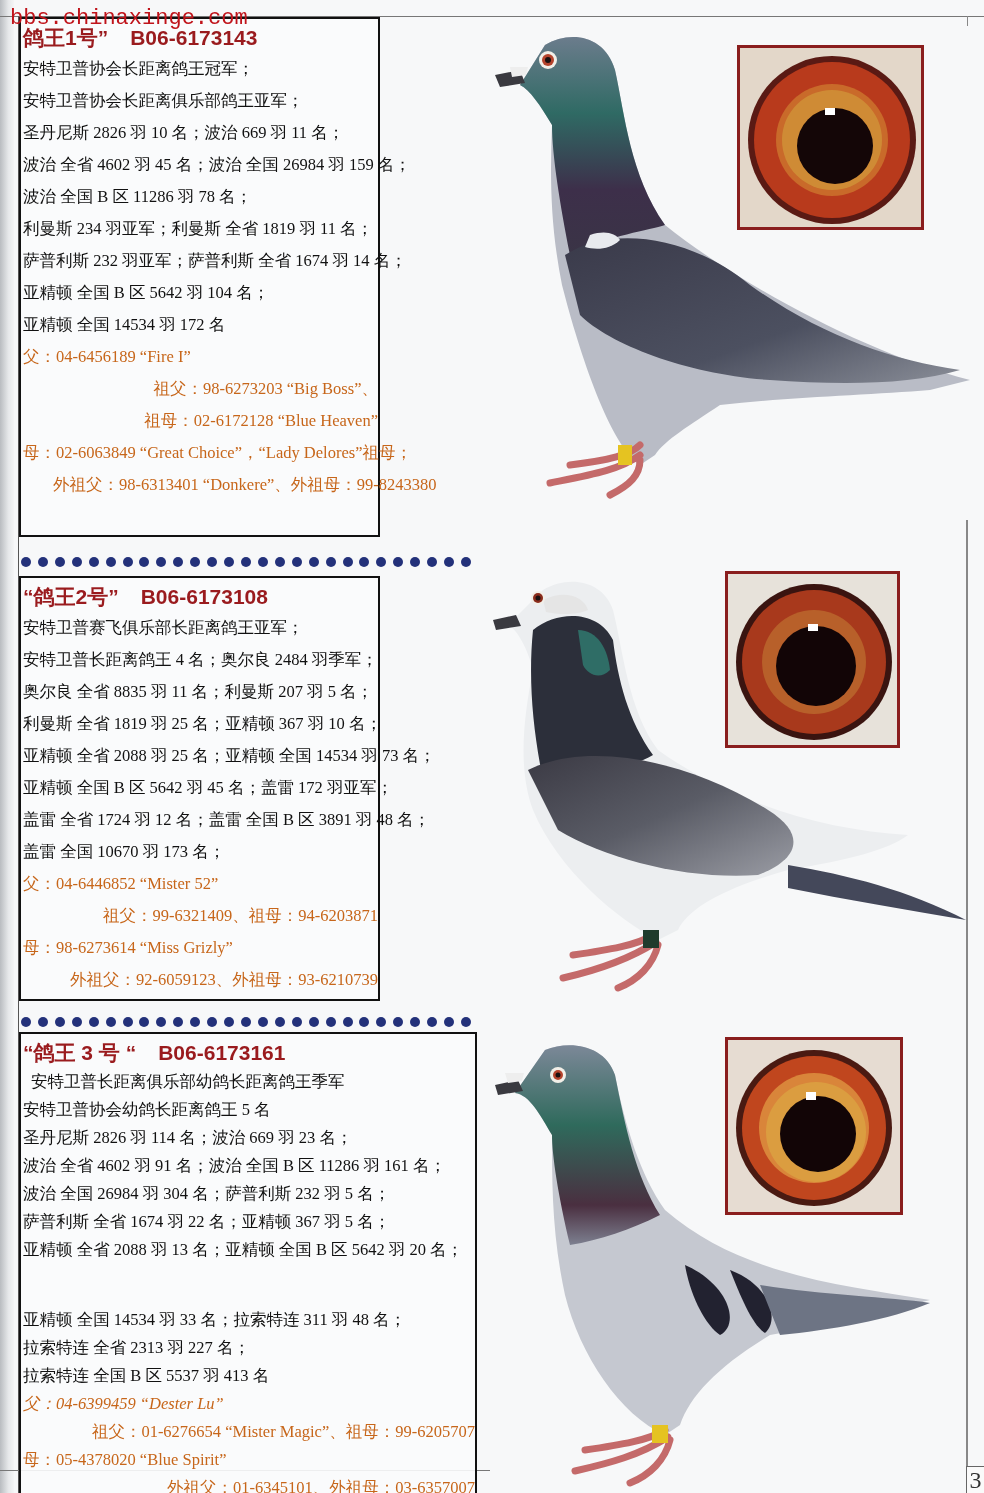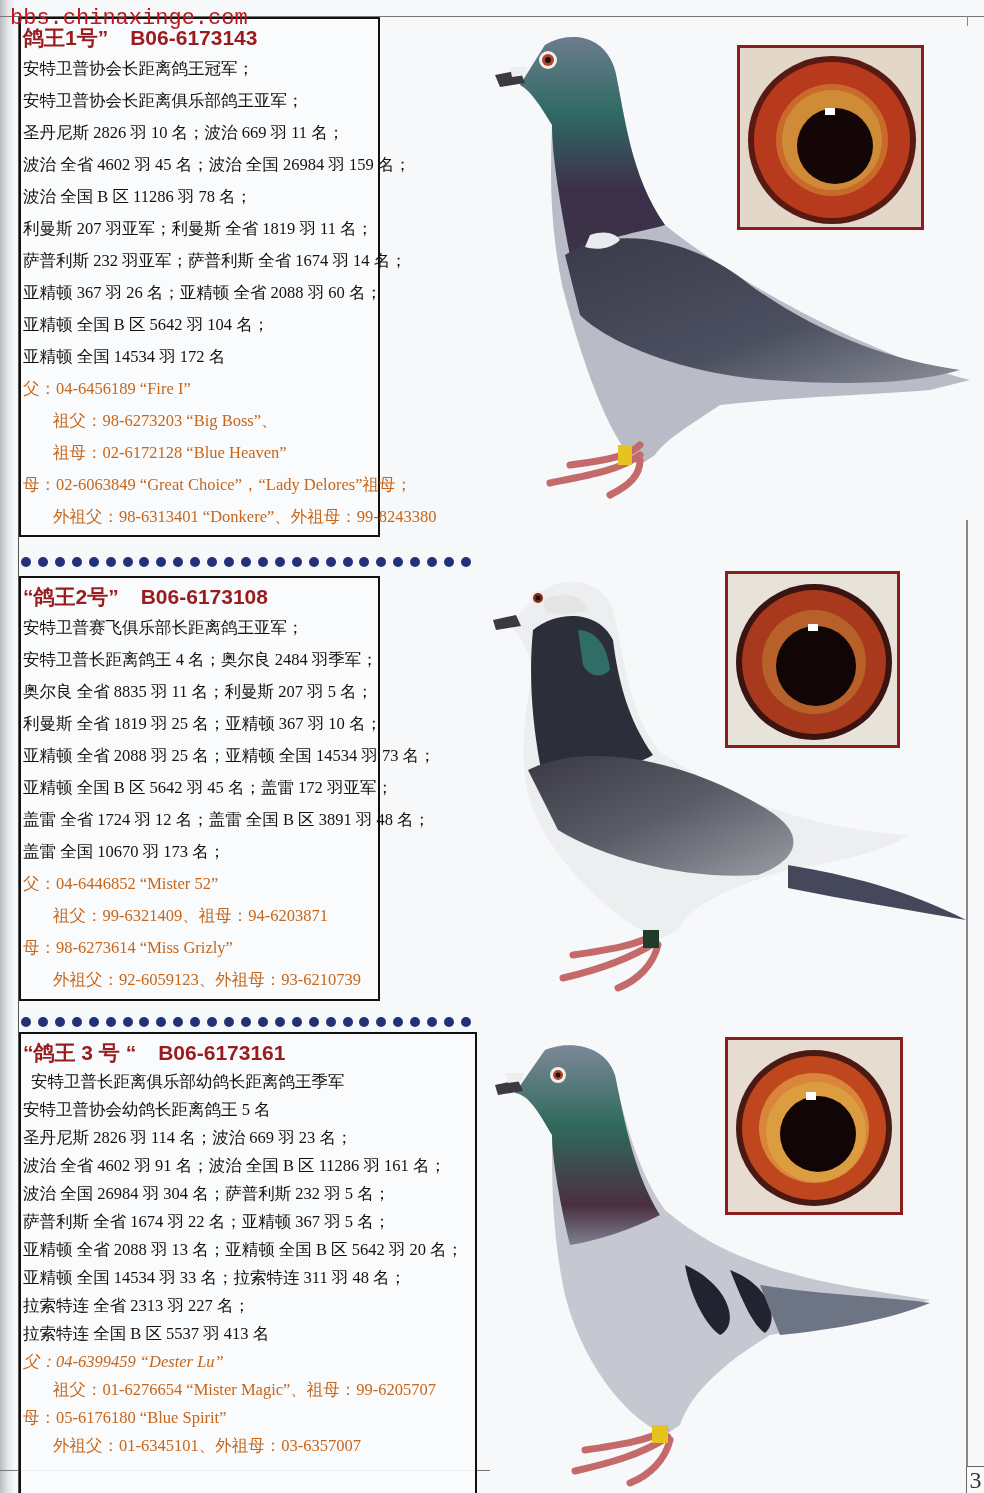--- a/index.html
+++ b/index.html
@@ -40,21 +40,21 @@
       font-family: "Liberation Sans", "DejaVu Sans", sans-serif;
       font-weight: bold; font-size: 21px; color: #9a1b1e;
       height: 30px; line-height: 30px; white-space: nowrap;
     }
     .box-title .ring { margin-left: 22px; }
     .line {
       font-size: 16.5px; height: 32px; line-height: 32px;
       white-space: nowrap; color: #111;
     }
     .line.ped { color: #c7661a; }
-    .line.indent { padding-left: 30px; }
+    .line.indent { padding-left: 30px; text-align: right; }
 
     .dots {
       position: absolute; left: 21px; width: 450px; height: 12px;
       display: flex; justify-content: space-between; align-items: center;
     }
     .dot { width: 10px; height: 10px; border-radius: 50%; background: #23317a; display: inline-block; }
 
     .bird { position: absolute; }
     .eye-frame {
       position: absolute; border: 3px solid #8a1e1e; overflow: hidden;
@@ -75,23 +75,22 @@
 <section>
   <div class="info-box" style="top:17px; height:520px;">
     <div class="box-title">
       <span>鸽王1号”</span><span class="ring">B06-6173143</span>
     </div>
     <div class="line">安特卫普协会长距离鸽王冠军；</div>
     <div class="line">安特卫普协会长距离俱乐部鸽王亚军；</div>
     <div class="line">圣丹尼斯 2826 羽 10 名；波治 669 羽 11 名；</div>
     <div class="line">波治 全省 4602 羽 45 名；波治 全国 26984 羽 159 名；</div>
     <div class="line">波治 全国 B 区 11286 羽 78 名；</div>
-    <div class="line">利曼斯 207 羽亚军；利曼斯 全省 1819 羽 11 名；</div>
+    <div class="line">利曼斯 234 羽亚军；利曼斯 全省 1819 羽 11 名；</div>
     <div class="line">萨普利斯 232 羽亚军；萨普利斯 全省 1674 羽 14 名；</div>
-    <div class="line">亚精顿 367 羽 26 名；亚精顿 全省 2088 羽 60 名；</div>
     <div class="line">亚精顿 全国 B 区 5642 羽 104 名；</div>
     <div class="line">亚精顿 全国 14534 羽 172 名</div>
     <div class="line ped">父：04-6456189 “Fire I”</div>
     <div class="line ped indent">祖父：98-6273203 “Big Boss”、</div>
     <div class="line ped indent">祖母：02-6172128 “Blue Heaven”</div>
     <div class="line ped">母：02-6063849 “Great Choice”，“Lady Delores”祖母；</div>
     <div class="line ped indent">外祖父：98-6313401 “Donkere”、外祖母：99-8243380</div>
   </div>
 
   <svg class="bird" style="left:490px; top:25px;" width="495" height="480" viewBox="0 0 495 480">
@@ -250,26 +249,26 @@
     <div class="box-title">
       <span>“鸽王 3 号 “</span><span class="ring">B06-6173161</span>
     </div>
     <div class="line" style="height:28px; line-height:28px;margin-left:8px;">安特卫普长距离俱乐部幼鸽长距离鸽王季军</div>
     <div class="line" style="height:28px; line-height:28px;">安特卫普协会幼鸽长距离鸽王 5 名</div>
     <div class="line" style="height:28px; line-height:28px;">圣丹尼斯 2826 羽 114 名；波治 669 羽 23 名；</div>
     <div class="line" style="height:28px; line-height:28px;">波治 全省 4602 羽 91 名；波治 全国 B 区 11286 羽 161 名；</div>
     <div class="line" style="height:28px; line-height:28px;">波治 全国 26984 羽 304 名；萨普利斯 232 羽 5 名；</div>
     <div class="line" style="height:28px; line-height:28px;">萨普利斯 全省 1674 羽 22 名；亚精顿 367 羽 5 名；</div>
     <div class="line" style="height:28px; line-height:28px;">亚精顿 全省 2088 羽 13 名；亚精顿 全国 B 区 5642 羽 20 名；</div>
-    <div class="line" style="height:28px; line-height:28px;">亚精顿 全国 14534 羽 33 名；拉索特连 311 羽 48 名；</div>
+    <div class="line" style="height:28px; line-height:28px;margin-top:42px;">亚精顿 全国 14534 羽 33 名；拉索特连 311 羽 48 名；</div>
     <div class="line" style="height:28px; line-height:28px;">拉索特连 全省 2313 羽 227 名；</div>
     <div class="line" style="height:28px; line-height:28px;">拉索特连 全国 B 区 5537 羽 413 名</div>
     <div class="line ped" style="height:28px; line-height:28px;font-style:italic;">父：04-6399459 “Dester Lu”</div>
     <div class="line ped indent" style="height:28px; line-height:28px;">祖父：01-6276654 “Mister Magic”、祖母：99-6205707</div>
-    <div class="line ped" style="height:28px; line-height:28px;">母：05-6176180 “Blue Spirit”</div>
+    <div class="line ped" style="height:28px; line-height:28px;">母：05-4378020 “Blue Spirit”</div>
     <div class="line ped indent" style="height:28px; line-height:28px;">外祖父：01-6345101、外祖母：03-6357007</div>
   </div>
 
   <svg class="bird" style="left:490px; top:1035px;" width="475" height="455" viewBox="0 0 475 455">
     <defs>
       <linearGradient id="neck3" x1="0" y1="0" x2="0" y2="1">
         <stop offset="0" stop-color="#7c8898"></stop>
           <stop offset="0.4" stop-color="#2f6a5c"></stop>
           <stop offset="0.8" stop-color="#4a2f40"></stop>
           <stop offset="1" stop-color="#7d8090"></stop>

